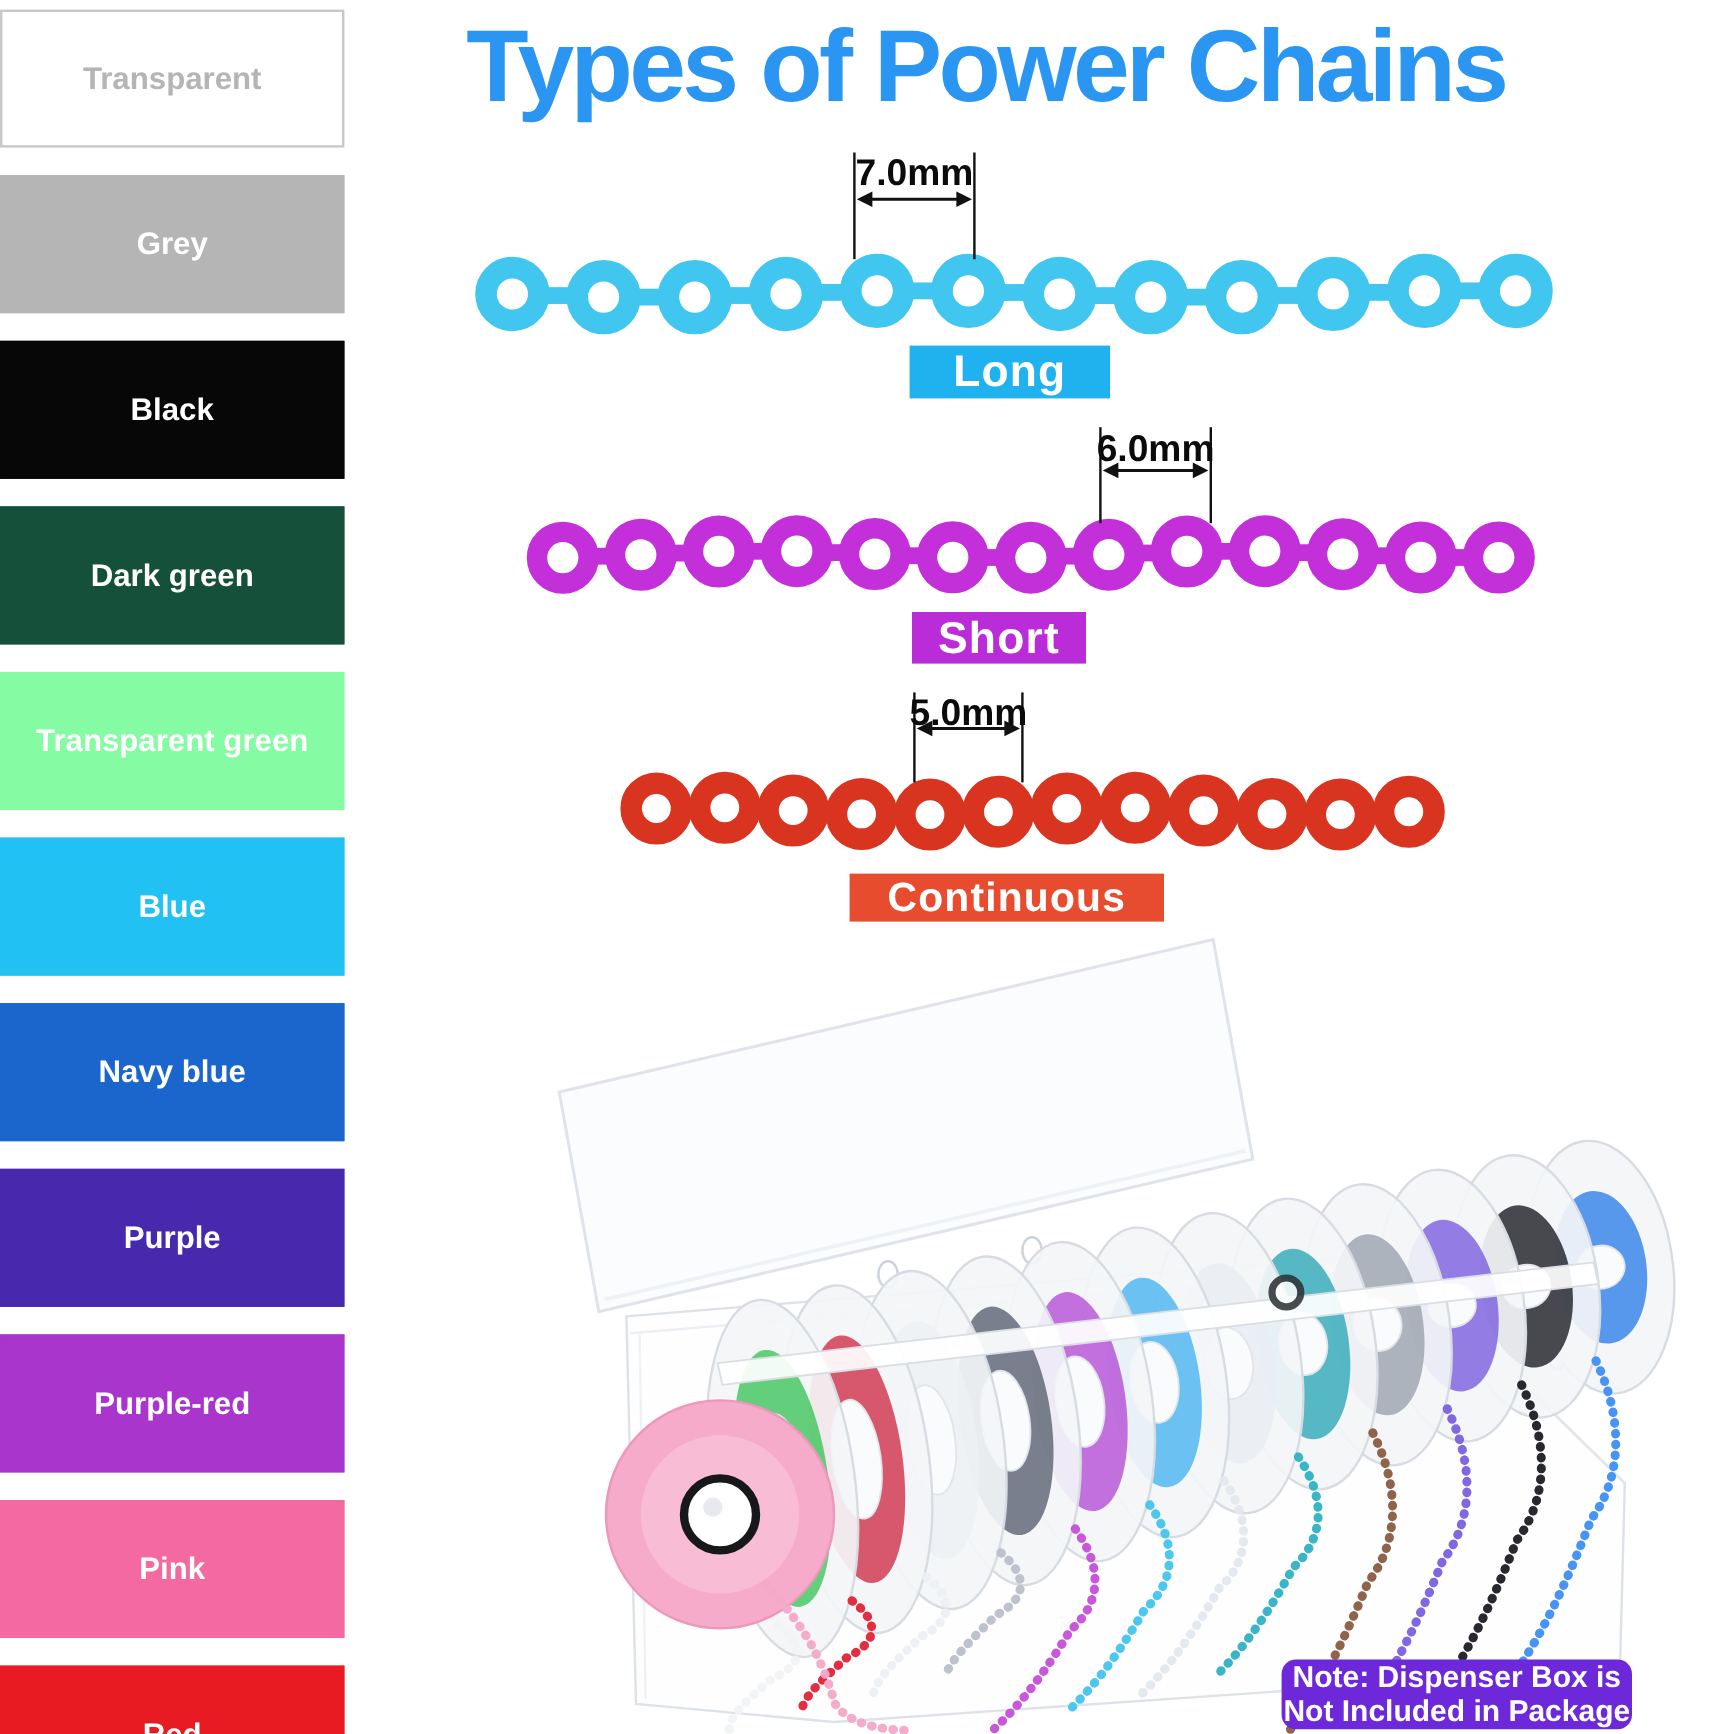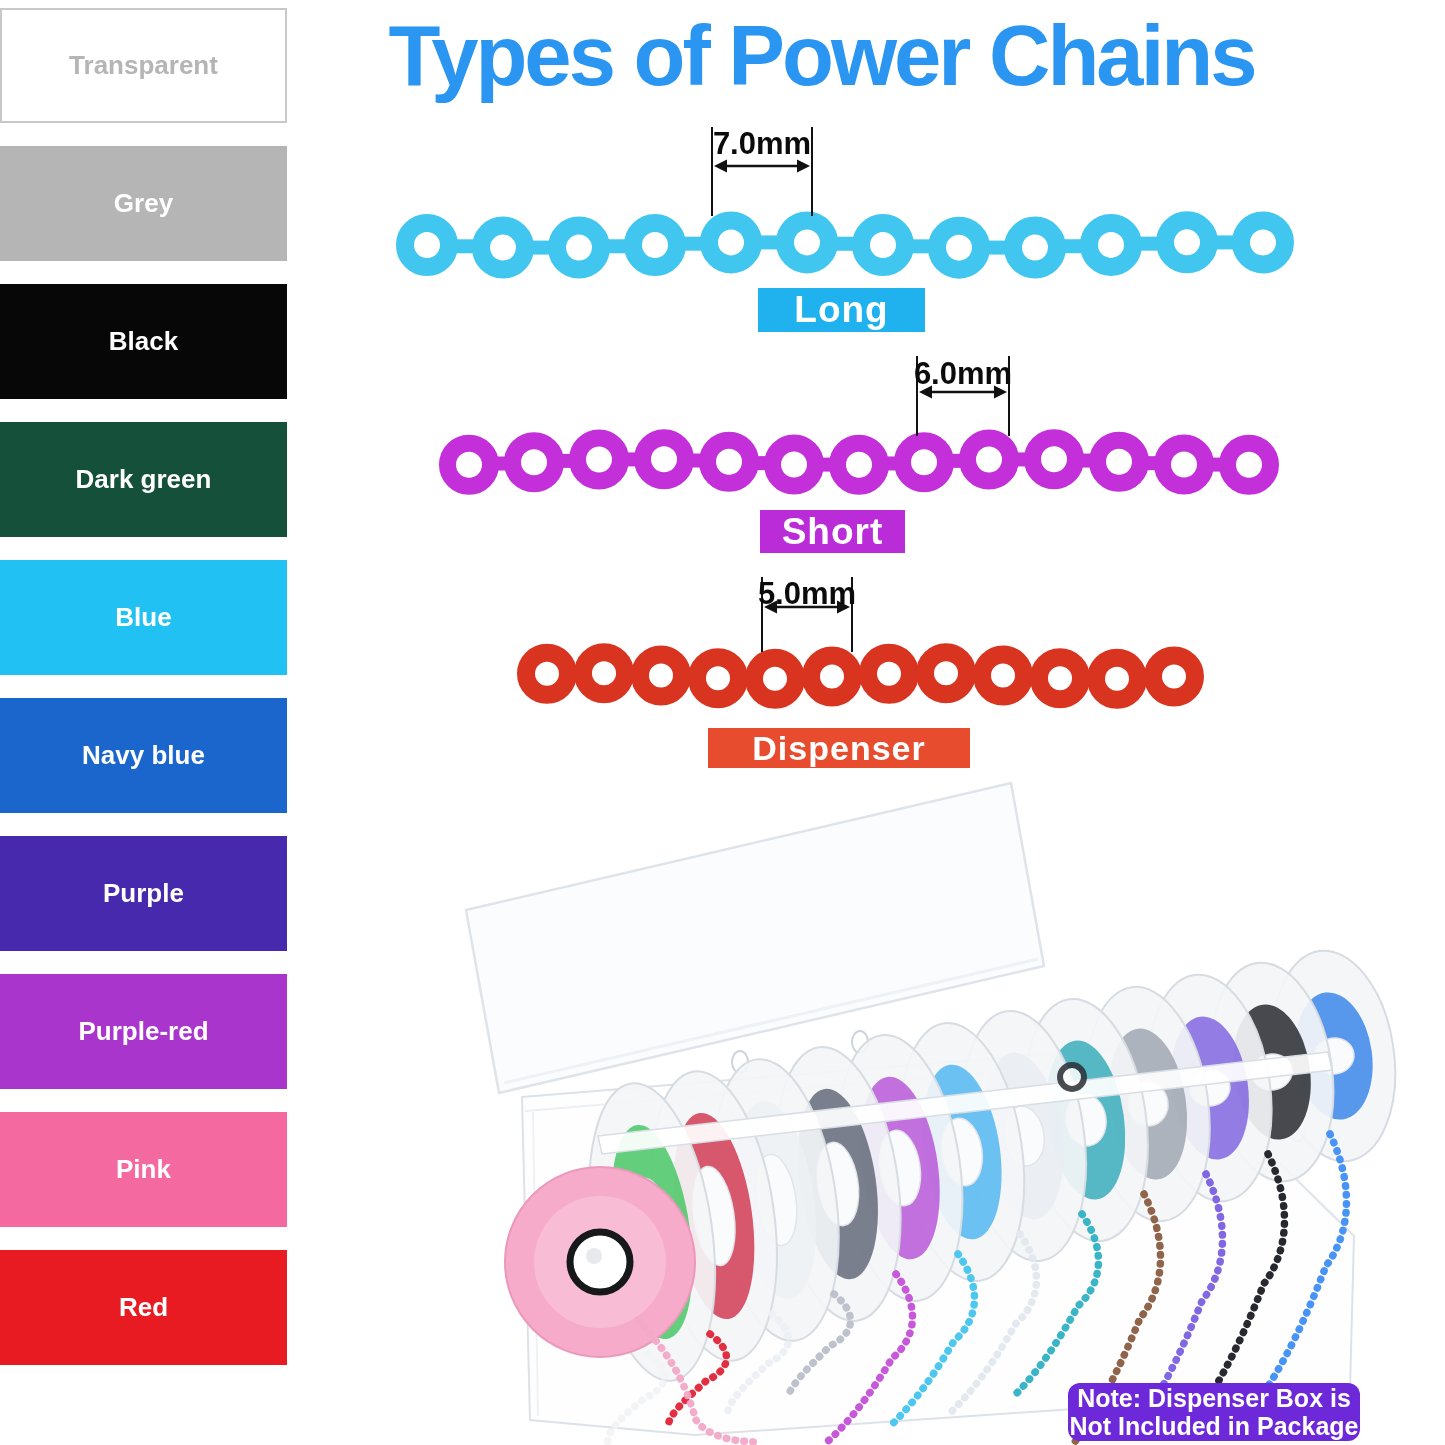--- a/index.html
+++ b/index.html
@@ -50,20 +50,23 @@
       </div>
 
       <div class="swatch" style="background: rgb(7, 7, 7); border-color: rgb(7, 7, 7); color: rgb(255, 255, 255);">
         <span>Black</span>
       </div>
 
       <div class="swatch" style="background: rgb(20, 80, 58); border-color: rgb(20, 80, 58); color: rgb(255, 255, 255);">
         <span>Dark green</span>
       </div>
 
+      <div class="swatch" style="background: rgb(133, 252, 163); border-color: rgb(133, 252, 163); color: rgb(255, 255, 255);">
+        <span>Transparent green</span>
+      </div>
 
       <div class="swatch" style="background: rgb(34, 193, 244); border-color: rgb(34, 193, 244); color: rgb(255, 255, 255);">
         <span>Blue</span>
       </div>
 
       <div class="swatch" style="background: rgb(26, 102, 204); border-color: rgb(26, 102, 204); color: rgb(255, 255, 255);">
         <span>Navy blue</span>
       </div>
 
       <div class="swatch" style="background: rgb(70, 41, 172); border-color: rgb(70, 41, 172); color: rgb(255, 255, 255);">
@@ -168,21 +171,21 @@
         <line x1="565" y1="467" x2="565" y2="542" stroke="#111111" stroke-width="2"></line>
         <line x1="485" y1="497" x2="555" y2="497" stroke="#111111" stroke-width="2.5"></line>
         <polygon points="477,497 490,490.5 490,503.5" fill="#111111"></polygon>
         <polygon points="563,497 550,490.5 550,503.5" fill="#111111"></polygon>
         <text x="520" y="494" text-anchor="middle" font-size="31" font-weight="bold" fill="#0b0b0b" font-family="&quot;Liberation Sans&quot;, sans-serif">5.0mm</text>
       </g>
     </svg>
   <div id="chain-labels">
       <div class="type-label" style="left: 758px; top: 288px; width: 167px; height: 44px; background: rgb(31, 178, 238); color: rgb(255, 255, 255); font-size: 37px;">Long</div>
       <div class="type-label" style="left: 760px; top: 510px; width: 145px; height: 43px; background: rgb(187, 44, 217); color: rgb(255, 255, 255); font-size: 37px;">Short</div>
-      <div class="type-label" style="left: 708px; top: 728px; width: 262px; height: 40px; background: rgb(232, 76, 47); color: rgb(255, 255, 255); font-size: 34px;">Dispenser</div>
+      <div class="type-label" style="left: 708px; top: 728px; width: 262px; height: 40px; background: rgb(232, 76, 47); color: rgb(255, 255, 255); font-size: 34px;">Continuous</div>
     </div>
 
   <svg id="dispenser-svg" viewBox="0 0 1015 665">
       <polygon points="36,130 581,3 614,186 69,313" fill="#fbfcfe" fill-opacity="0.93" stroke="#dfe4ea" stroke-width="2.5"></polygon>
       <line x1="74" y1="303" x2="608" y2="179" stroke="#eef1f5" stroke-width="3"></line>
       <polygon points="92,317 729,265 924,456 920,610 265,655 100,640" fill="#fdfeff" fill-opacity="0.75" stroke="#dde2e8" stroke-width="2"></polygon>
       <line x1="95" y1="331" x2="726" y2="279" stroke="#eceff3" stroke-width="2"></line>
       <line x1="103" y1="332" x2="108" y2="636" stroke="#eff2f5" stroke-width="2"></line>
       <line x1="729" y1="265" x2="924" y2="456" stroke="#e3e7ec" stroke-width="2"></line>
       <ellipse cx="310" cy="282" rx="8" ry="11" fill="rgba(255,255,255,0.8)" stroke="#ccd3da" stroke-width="2"></ellipse>

